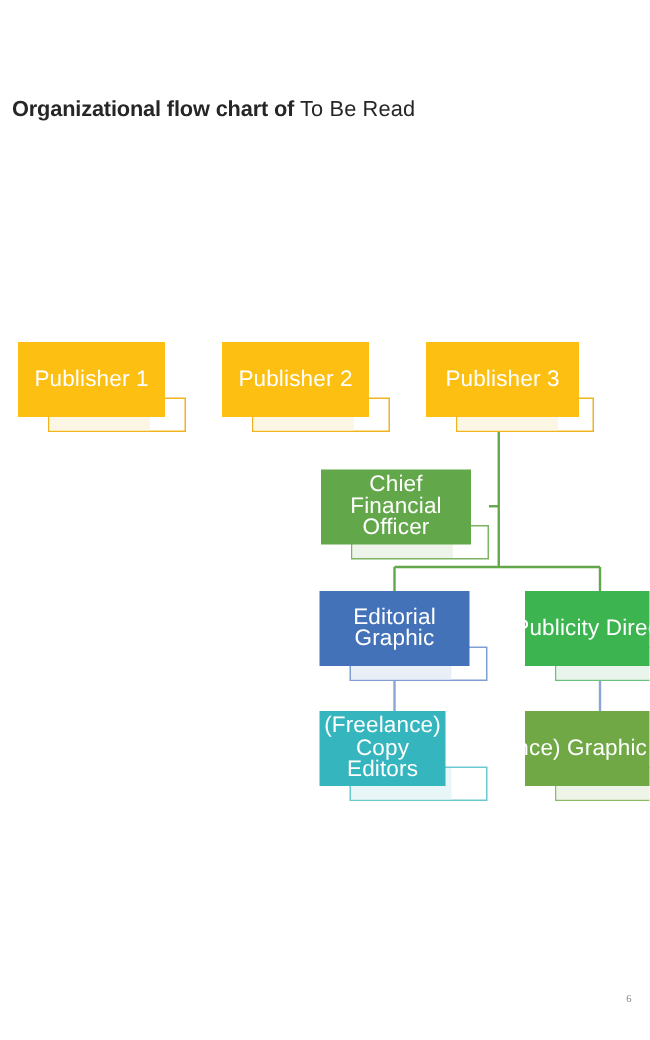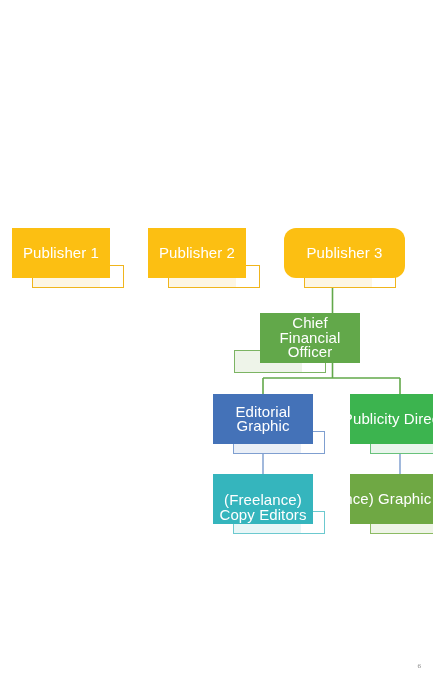--- a/index.html
+++ b/index.html
@@ -111,20 +111,23 @@
     font-size: 7px;
     color: #8a8a8a;
     font-family: "Liberation Serif", serif;
   }
 </style>
 </head>
 <body>
 
 <div id="page">
 
+  <div id="doc-title">
+    <span class="t-bold">Organizational flow chart of</span><span class="t-reg"> </span><span class="t-reg">To Be Read</span>
+  </div>
 
   <div id="chart">
 
     <svg id="connectors" viewBox="0 0 433 693" width="433" height="693" preserveAspectRatio="none">
 
       <line x1="332.5" y1="288" x2="332.5" y2="378" stroke="#62a84a" stroke-width="1.6"></line>
 
       <line x1="332.5" y1="337.5" x2="326" y2="337.5" stroke="#62a84a" stroke-width="1.6"></line>
 
       <line x1="263" y1="378" x2="400" y2="378" stroke="#62a84a" stroke-width="1.6"></line>
@@ -152,29 +155,29 @@
             <div class="sub-fill" style="background: rgb(253, 246, 228);"></div>
           </div>
           <div class="node-box" style="left: 148px; top: 228px; width: 98px; height: 50px; background: rgb(252, 191, 18); color: rgb(255, 255, 255); text-align: center;">
             <span class="lbl">Publisher 2</span>
           </div>
         </div>
         <div class="node" style="left: 0px; top: 0px;">
           <div class="node-sub" style="left: 304px; top: 265px; width: 92px; height: 23px; background: rgb(255, 255, 255); border-color: rgb(240, 181, 29);">
             <div class="sub-fill" style="background: rgb(253, 246, 228);"></div>
           </div>
-          <div class="node-box" style="left: 284px; top: 228px; width: 121px; height: 50px; background: rgb(252, 191, 18); color: rgb(255, 255, 255); border-radius: 12px;">
+          <div class="node-box" style="left: 284px; top: 228px; width: 102px; height: 50px; background: rgb(252, 191, 18); color: rgb(255, 255, 255);">
             <span class="lbl">Publisher 3</span>
           </div>
         </div>
         <div class="node" style="left: 0px; top: 0px;">
           <div class="node-sub" style="left: 234px; top: 350px; width: 92px; height: 23px; background: rgb(255, 255, 255); border-color: rgb(124, 180, 99);">
             <div class="sub-fill" style="background: rgb(238, 244, 233);"></div>
           </div>
-          <div class="node-box" style="left: 214px; top: 313px; width: 100px; height: 50px; background: rgb(98, 168, 74); color: rgb(255, 255, 255); margin-left: 46px;">
+          <div class="node-box" style="left: 214px; top: 313px; width: 100px; height: 50px; background: rgb(98, 168, 74); color: rgb(255, 255, 255);">
             <span class="lbl">Chief Financial Officer</span>
           </div>
         </div>
         <div class="node" style="left: 0px; top: 0px;">
           <div class="node-sub" style="left: 233px; top: 431px; width: 92px; height: 23px; background: rgb(255, 255, 255); border-color: rgb(127, 159, 208);">
             <div class="sub-fill" style="background: rgb(234, 239, 247);"></div>
           </div>
           <div class="node-box" style="left: 213px; top: 394px; width: 100px; height: 50px; background: rgb(68, 114, 184); color: rgb(255, 255, 255);">
             <span class="lbl">Editorial Graphic</span>
           </div>
@@ -184,21 +187,21 @@
             <div class="sub-fill" style="background: rgb(233, 245, 236);"></div>
           </div>
           <div class="node-box clipped" style="left: 350px; top: 394px; width: 100px; height: 50px; background: rgb(60, 180, 79); color: rgb(255, 255, 255);">
             <span class="lbl">Publicity Director</span>
           </div>
         </div>
         <div class="node" style="left: 0px; top: 0px;">
           <div class="node-sub" style="left: 233px; top: 511px; width: 92px; height: 23px; background: rgb(255, 255, 255); border-color: rgb(108, 201, 207);">
             <div class="sub-fill" style="background: rgb(232, 246, 247);"></div>
           </div>
-          <div class="node-box" style="left: 213px; top: 474px; width: 100px; height: 50px; background: rgb(53, 181, 189); color: rgb(255, 255, 255); align-items: flex-end;">
+          <div class="node-box" style="left: 213px; top: 474px; width: 84px; height: 50px; background: rgb(53, 181, 189); color: rgb(255, 255, 255);">
             <span class="lbl">(Freelance) Copy Editors</span>
           </div>
         </div>
         <div class="node" style="left: 0px; top: 0px;">
           <div class="node-sub" style="left: 370px; top: 511px; width: 92px; height: 23px; background: rgb(255, 255, 255); border-color: rgb(140, 187, 99);">
             <div class="sub-fill" style="background: rgb(238, 244, 231);"></div>
           </div>
           <div class="node-box clipped" style="left: 350px; top: 474px; width: 100px; height: 50px; background: rgb(111, 168, 68); color: rgb(255, 255, 255);">
             <span class="lbl">(Freelance) Graphic Designers</span>
           </div>

